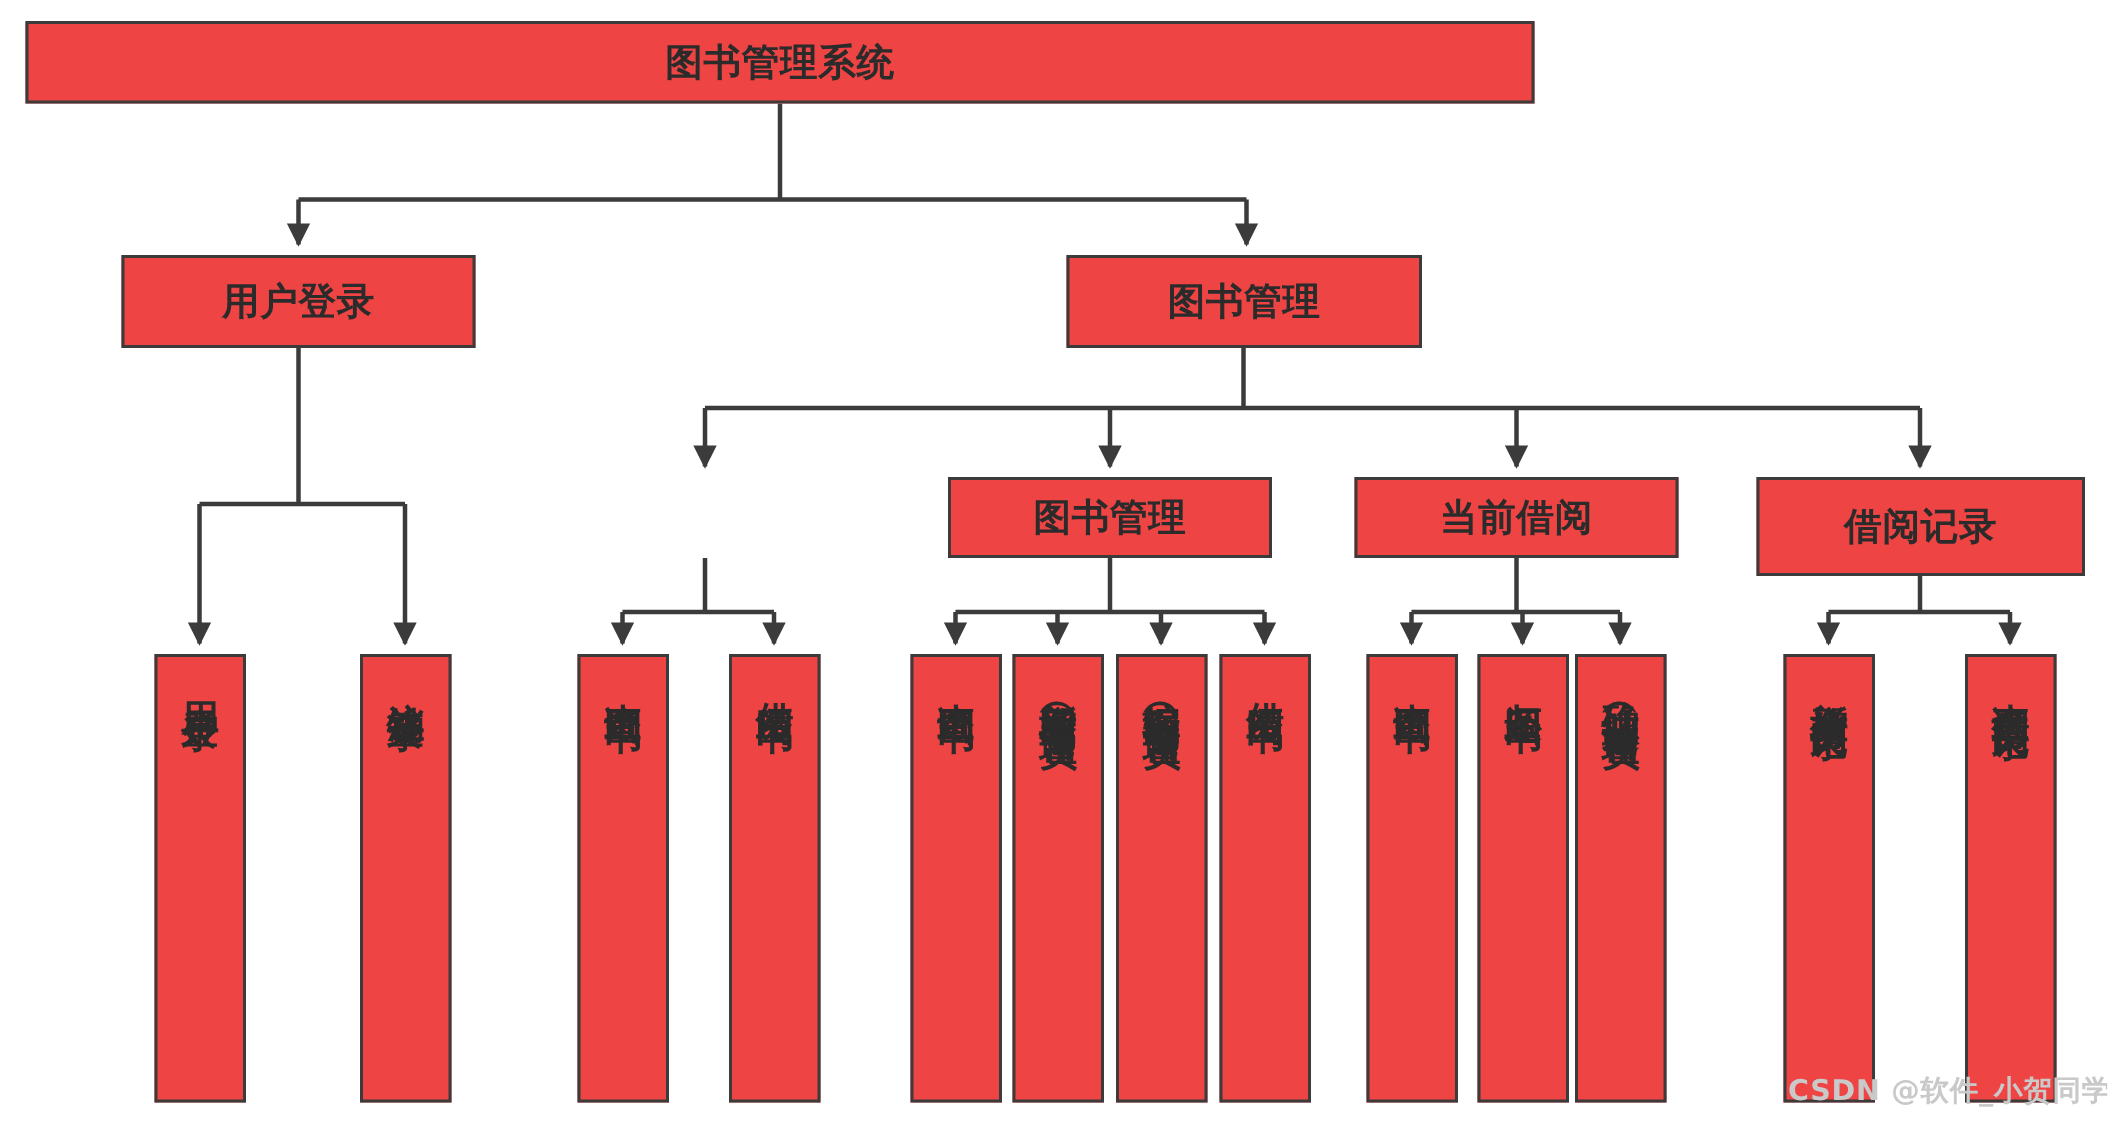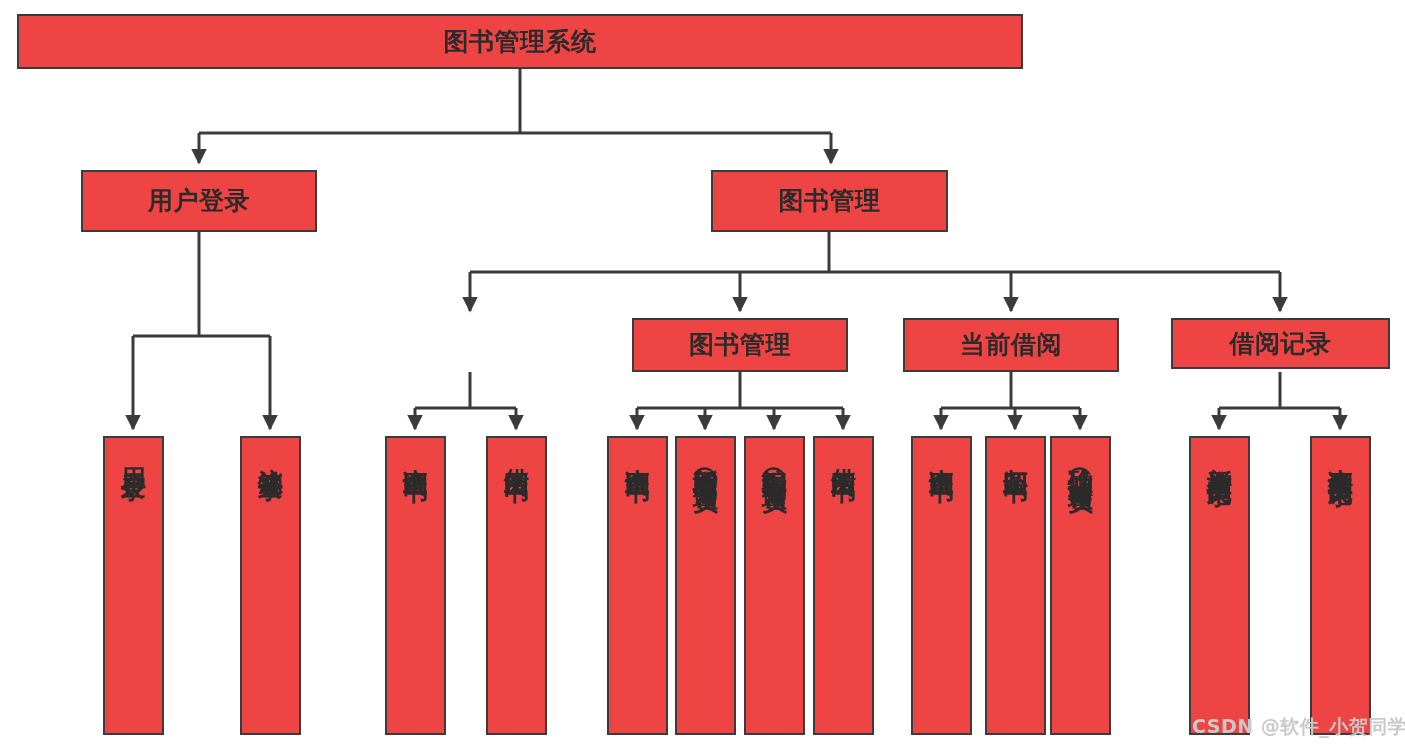--- a/index.html
+++ b/index.html
@@ -137,21 +137,21 @@
   <div class="node h" style="left:711px; top:170px; width:237px; height:62px;">
     <span class="label">图书管理</span>
   </div>
 
   <div class="node h" style="left:632px; top:318px; width:216px; height:54px;">
     <span class="label">图书管理</span>
   </div>
   <div class="node h" style="left:903px; top:318px; width:216px; height:54px;">
     <span class="label">当前借阅</span>
   </div>
-  <div class="node h" style="left:1171px; top:318px; width:219px; height:51px;">
+  <div class="node h" style="left:1171px; top:318px; width:219px; height:66px;">
     <span class="label">借阅记录</span>
   </div>
 
   <div class="node v" style="left:103px; top:436px; width:61px; height:299px;">
     <span class="label">用户登录</span>
   </div>
   <div class="node v" style="left:240px; top:436px; width:61px; height:299px;">
     <span class="label">注销登录</span>
   </div>
 

